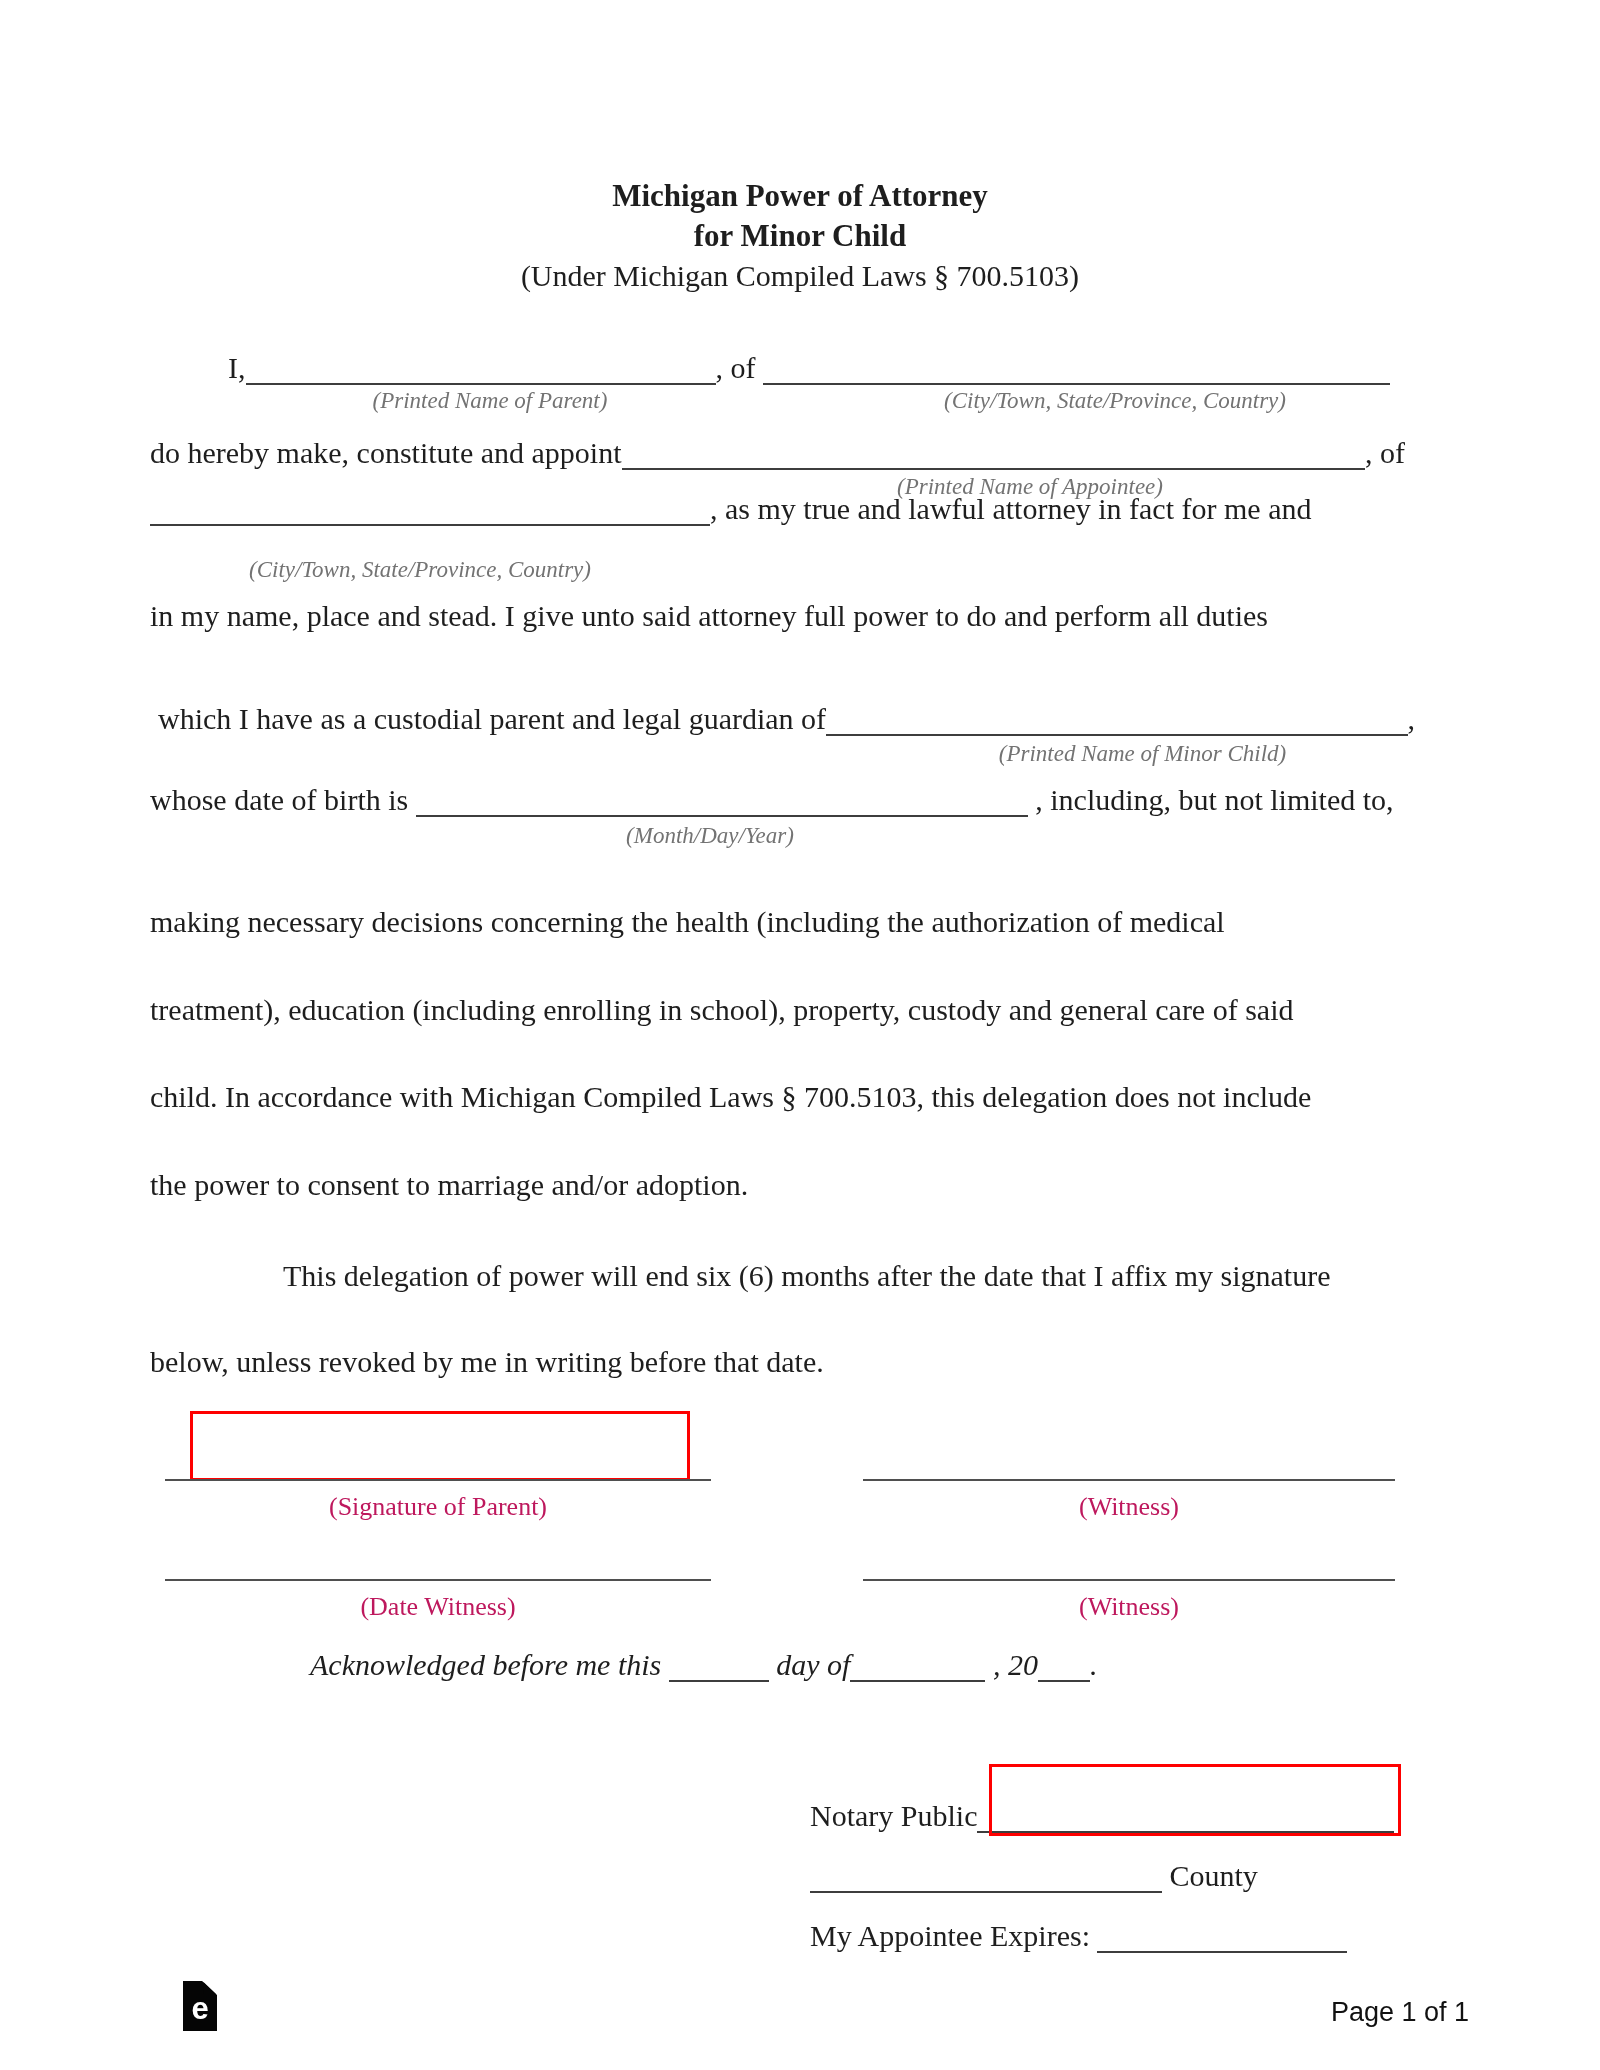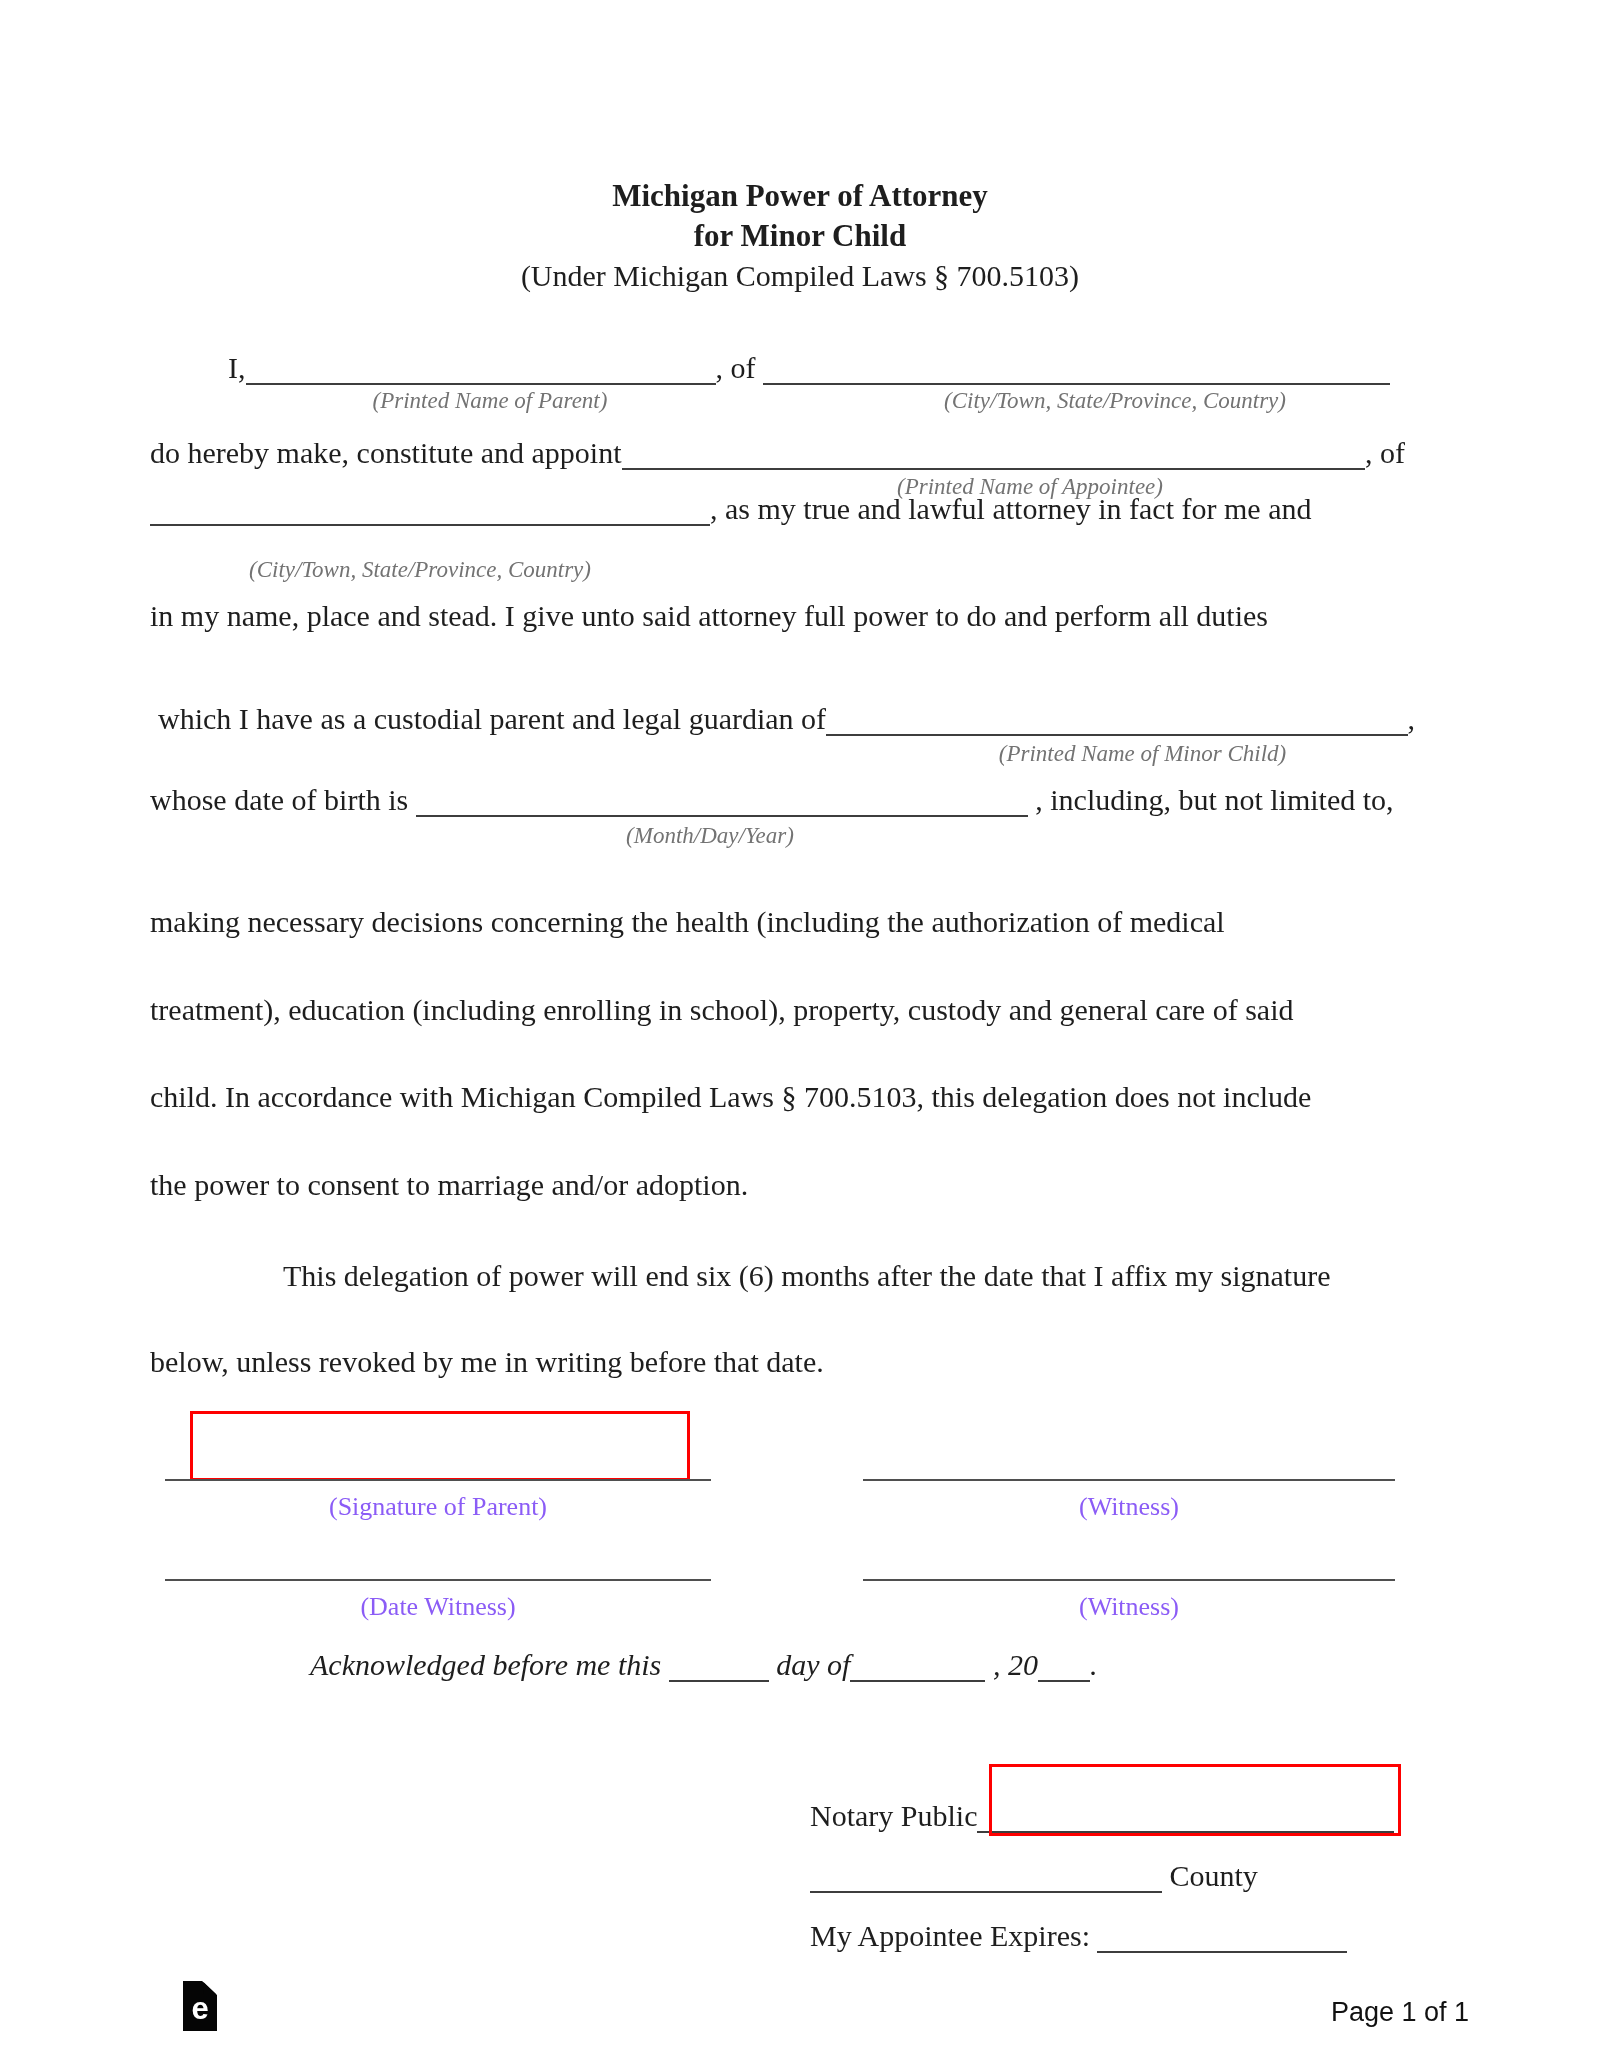--- a/index.html
+++ b/index.html
@@ -15,21 +15,21 @@
   .row { position:absolute; display:flex; align-items:flex-end; font-size:30px; white-space:pre; }
   .row .txt { white-space:pre; }
   .blank { border-bottom:2px solid #3d3d3d; height:36px; }
   .grow { flex:1 1 auto; }
 
   .lbl { position:absolute; font-style:italic; font-size:23px; text-align:center; color:#737373; white-space:pre; }
   .bodyline { position:absolute; font-size:30px; white-space:pre; }
 
   .redbox { position:absolute; border:3px solid #fe0000; background:transparent; }
   .hline { position:absolute; height:2px; background:#4f4f4f; }
-  .slbl { position:absolute; font-size:26px; text-align:center; color:#8b5cf6; white-space:pre; }
+  .slbl { position:absolute; font-size:26px; text-align:center; color:#be185d; white-space:pre; }
   .italic { font-style:italic; }
 
   .logo { position:absolute; left:183px; top:1981px; width:34px; height:50px; }
   .logo .doc { position:absolute; left:0; top:0; width:100%; height:100%; background:#050505;
     clip-path: polygon(0 0, 56% 0, 100% 28%, 100% 100%, 0 100%); }
   .logo .fold { position:absolute; right:0; top:0; width:40%; height:26%; background:#050505;
     clip-path: polygon(0 8%, 0 100%, 92% 100%); }
   .logo .eletter { position:absolute; left:4px; top:9px; width:26px; height:38px;
     font-family:"Liberation Sans", sans-serif; font-weight:bold; font-size:31px; line-height:38px;
     color:#ffffff; text-align:center; }

